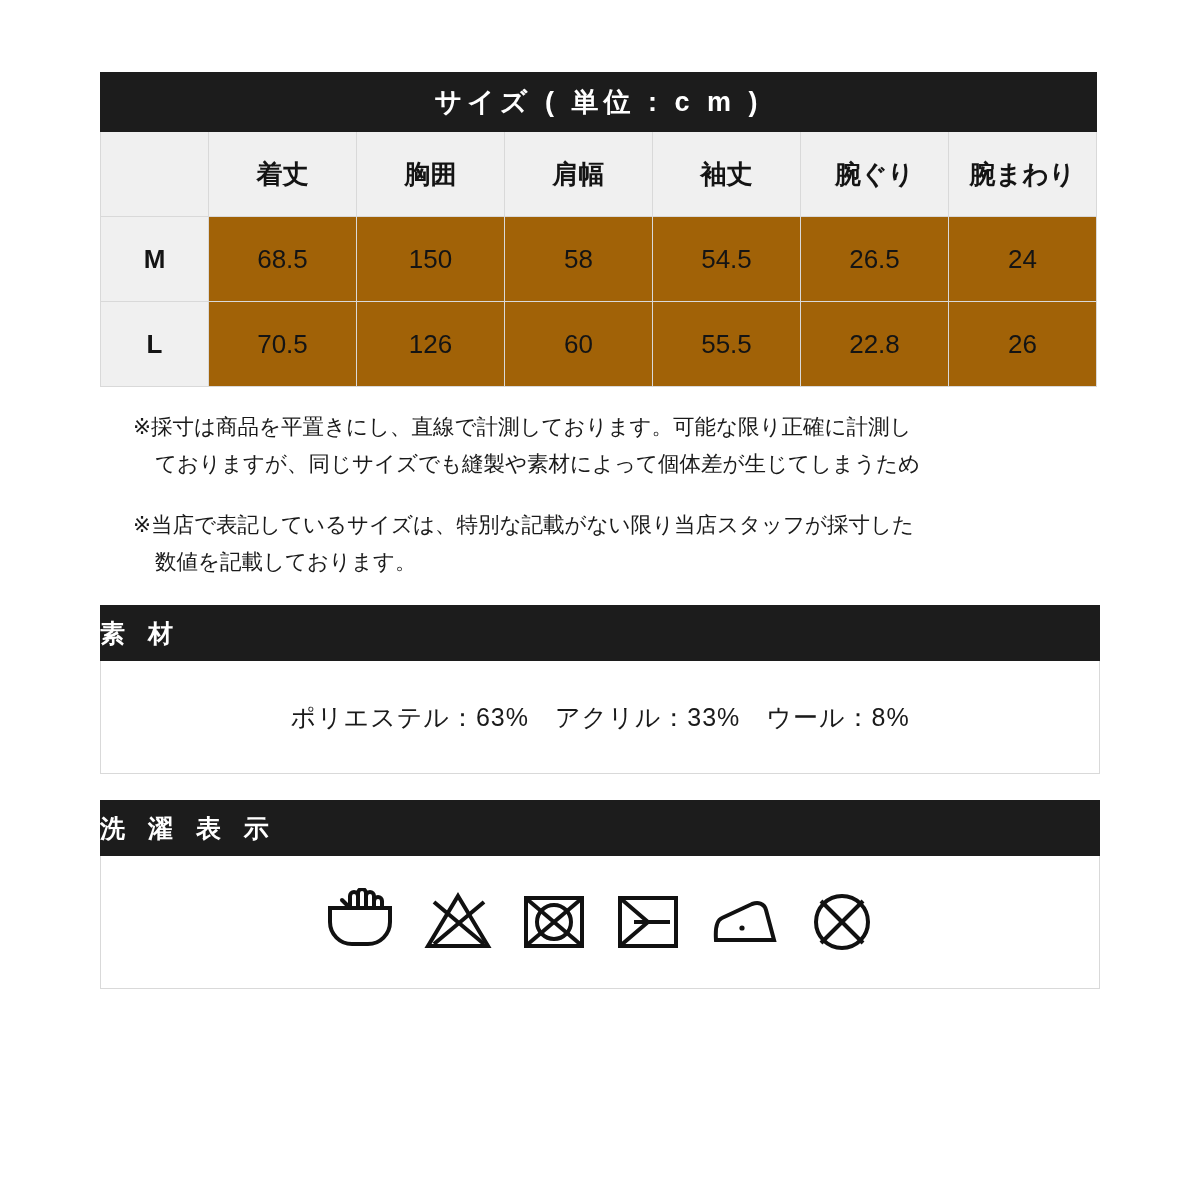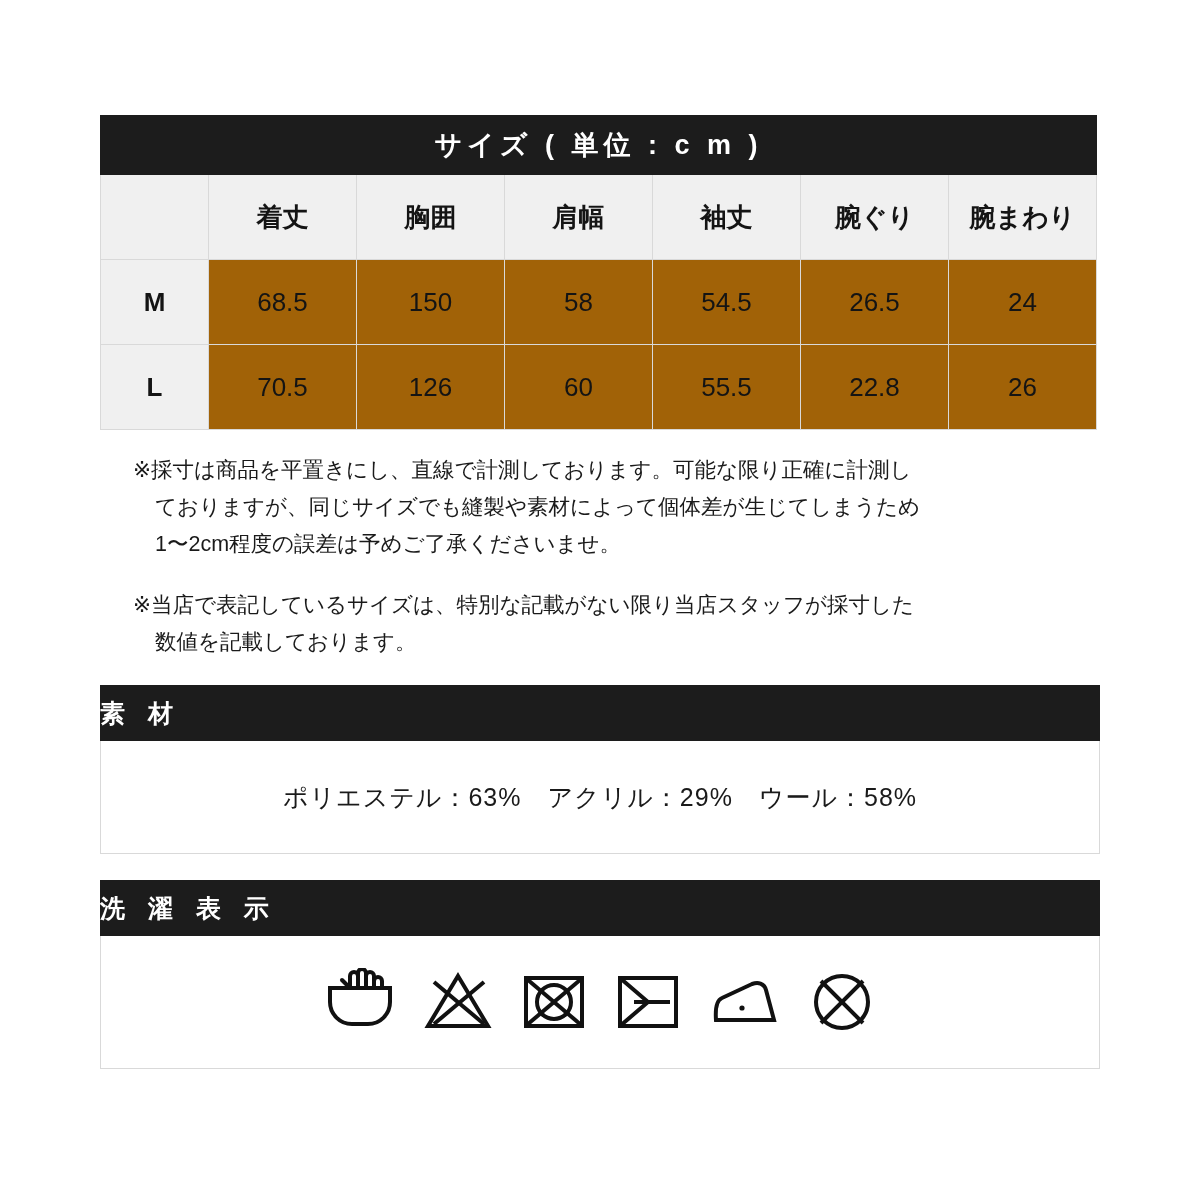--- a/index.html
+++ b/index.html
@@ -25,21 +25,21 @@
     left: 100px;
     top: 0;
     width: 1000px;
   }
 
   
   .size-table {
     width: 804px;
     border-collapse: collapse;
     table-layout: fixed;
-    margin-top: 115px;
+    margin-top: 72px;
   }
   .size-table th, .size-table td {
     border: 1px solid #d9d9d9;
     text-align: center;
     vertical-align: middle;
     padding: 0;
   }
   .size-title {
     background: #1c1c1c;
     color: #ffffff;
@@ -168,31 +168,30 @@
           <td>22.8</td>
           <td>26</td>
         </tr>
       </tbody>
     </table>
 
     <div class="notes">
       <div class="note-block">
         <div class="note-line">※採寸は商品を平置きにし、直線で計測しております。可能な限り正確に計測し</div>
         <div class="note-line indent">ておりますが、同じサイズでも縫製や素材によって個体差が生じてしまうため</div>
-        <div class="note-line indent">1〜2cm程度の誤差は予めご了承くださいませ。</div>
       </div>
       <div class="note-block">
         <div class="note-line">※当店で表記しているサイズは、特別な記載がない限り当店スタッフが採寸した</div>
         <div class="note-line indent">数値を記載しております。</div>
       </div>
     </div>
 
     <div class="panel">
       <div class="panel-head">素 材</div>
-      <div class="panel-body material-body">ポリエステル：63%　アクリル：29%　ウール：58%</div>
+      <div class="panel-body material-body">ポリエステル：63%　アクリル：33%　ウール：8%</div>
     </div>
 
     <div class="spacer-18"></div>
 
     <div class="panel">
       <div class="panel-head">洗 濯 表 示</div>
       <div class="panel-body wash-body">
 
         <svg class="wash-icon" width="72" height="68" viewBox="0 0 72 68" fill="none" stroke="#111" stroke-width="4">
           <path d="M6 20 h60 v14 a22 22 0 0 1 -22 22 h-16 a22 22 0 0 1 -22 -22 z"></path>

